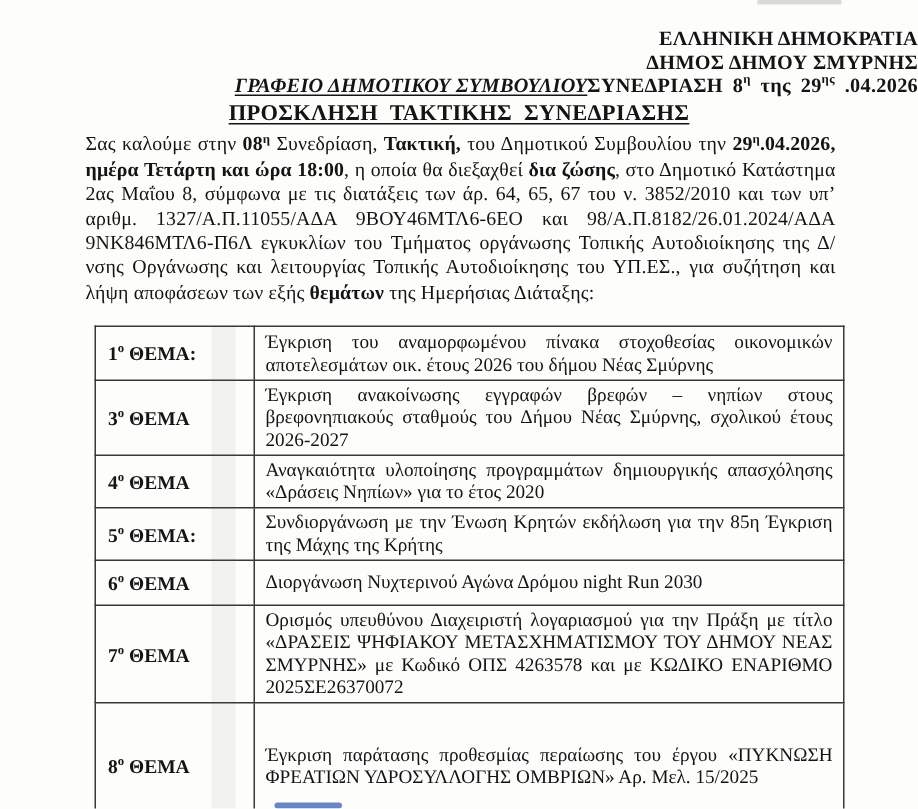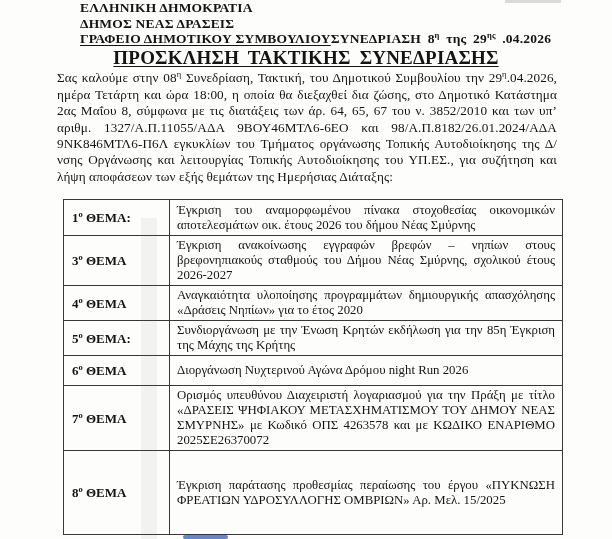--- a/index.html
+++ b/index.html
@@ -4,40 +4,40 @@
 <style>
   html,body{margin:0;padding:0;}
   body{
     width:612px;height:539px;overflow:hidden;position:relative;
     background:#fdfdfc;color:#141414;
     font-family:"Liberation Serif","DejaVu Serif",serif;
   }
   .page{position:relative;width:612px;height:539px;}
   
   .hdr{
-    padding:0 0 0 80px;
+    padding:18px 0 0 80px;
     font-weight:bold;font-size:13.5px;line-height:15.6px;
-    letter-spacing:.2px;white-space:nowrap;
+    letter-spacing:.2px;white-space:nowrap;text-align:right;
   }
-  .hdr .office{text-decoration:underline;text-underline-offset:2px;}
+  .hdr .office{text-decoration:underline;text-underline-offset:2px;font-style:italic;}
   .hdr .session{display:inline-block;word-spacing:3px;}
   sup{font-size:8.5px;line-height:0;vertical-align:super;}
   
   .title{
     margin-top:3px;text-align:center;
-    font-weight:bold;font-size:19px;line-height:16.5px;letter-spacing:.2px;
+    font-weight:bold;font-size:15px;line-height:16.5px;letter-spacing:.2px;
   }
   .title .u{text-decoration:underline;text-underline-offset:2px;word-spacing:4px;}
   
   .intro{
     margin:4px 55px 0 57px;width:500px;
     font-size:13.2px;line-height:16.4px;text-align:justify;
     letter-spacing:.1px;
   }
-  .b{font-weight:normal;margin-top:29px;}
+  .b{font-weight:bold;margin-top:29px;}
   
   table.agenda{
     margin:14px 0 0 63px;width:500px;table-layout:fixed;
     border-collapse:collapse;
     font-size:12.8px;line-height:15px;
   }
   table.agenda td{
     border:1.5px solid #383838;vertical-align:middle;overflow:hidden;
   }
   td.lbl{width:95px;padding:2px 2px 2px 8px;font-weight:bold;font-size:13px;white-space:nowrap;}
@@ -65,21 +65,21 @@
     background:rgba(62,104,190,0.8);border-radius:2px;
   }
 </style>
 </head>
 <body>
 
 <div class="page">
 
   <div class="hdr">
     <div>ΕΛΛΗΝΙΚΗ ΔΗΜΟΚΡΑΤΙΑ</div>
-    <div>ΔΗΜΟΣ ΝΕΑΣ ΔΡΑΣΕΙΣ</div>
+    <div>ΔΗΜΟΣ ΔΗΜΟΥ ΣΜΥΡΝΗΣ</div>
     <div><span class="office">ΓΡΑΦΕΙΟ ΔΗΜΟΤΙΚΟΥ ΣΥΜΒΟΥΛΙΟΥ</span><span class="session"><span>ΣΥΝΕΔΡΙΑΣΗ 8</span><sup>η</sup><span> της 29</span><sup>ης</sup><span> .04.2026</span></span></div>
   </div>
 
   <div class="title">
     <span class="u">ΠΡΟΣΚΛΗΣΗ ΤΑΚΤΙΚΗΣ ΣΥΝΕΔΡΙΑΣΗΣ</span>
   </div>
 
   <p class="intro"><span>Σας καλούμε στην </span><span class="b">08</span><sup class="b">η</sup><span> Συνεδρίαση, </span><span class="b">Τακτική,</span><span> του Δημοτικού Συμβουλίου την </span><span class="b">29</span><sup class="b">η</sup><span class="b">.04.2026, ημέρα Τετάρτη και ώρα 18:00</span><span>, η οποία θα διεξαχθεί </span><span class="b">δια ζώσης</span><span>, στο Δημοτικό Κατάστημα 2ας Μαΐου 8, σύμφωνα με τις διατάξεις των άρ. 64, 65, 67 του ν. 3852/2010 και των υπ’ αριθμ. 1327/Α.Π.11055/ΑΔΑ 9ΒΟΥ46ΜΤΛ6-6ΕΟ και 98/Α.Π.8182/26.01.2024/ΑΔΑ 9ΝΚ846ΜΤΛ6-Π6Λ εγκυκλίων του Τμήματος οργάνωσης Τοπικής Αυτοδιοίκησης της Δ/νσης Οργάνωσης και λειτουργίας Τοπικής Αυτοδιοίκησης του ΥΠ.ΕΣ., για συζήτηση και λήψη αποφάσεων των εξής </span><span class="b">θεμάτων</span><span> της Ημερήσιας Διάταξης:</span></p>
 
   <table class="agenda">
@@ -95,21 +95,21 @@
         <tr>
           <td class="lbl"><span>4</span><sup>ο</sup><span> ΘΕΜΑ</span></td>
           <td class="txt">Αναγκαιότητα υλοποίησης προγραμμάτων δημιουργικής απασχόλησης «Δράσεις Νηπίων» για το έτος 2020</td>
         </tr>
         <tr>
           <td class="lbl"><span>5</span><sup>ο</sup><span> ΘΕΜΑ:</span></td>
           <td class="txt">Συνδιοργάνωση με την Ένωση Κρητών εκδήλωση για την 85η Έγκριση της Μάχης της Κρήτης</td>
         </tr>
         <tr>
           <td class="lbl"><span>6</span><sup>ο</sup><span> ΘΕΜΑ</span></td>
-          <td class="txt">Διοργάνωση Νυχτερινού Αγώνα Δρόμου night Run 2026</td>
+          <td class="txt">Διοργάνωση Νυχτερινού Αγώνα Δρόμου night Run 2030</td>
         </tr>
         <tr>
           <td class="lbl"><span>7</span><sup>ο</sup><span> ΘΕΜΑ</span></td>
           <td class="txt">Ορισμός υπευθύνου Διαχειριστή λογαριασμού για την Πράξη με τίτλο «ΔΡΑΣΕΙΣ ΨΗΦΙΑΚΟΥ ΜΕΤΑΣΧΗΜΑΤΙΣΜΟΥ ΤΟΥ ΔΗΜΟΥ ΝΕΑΣ ΣΜΥΡΝΗΣ» με Κωδικό ΟΠΣ 4263578 και με ΚΩΔΙΚΟ ΕΝΑΡΙΘΜΟ 2025ΣΕ26370072</td>
         </tr>
         <tr>
           <td class="lbl"><span>8</span><sup>ο</sup><span> ΘΕΜΑ</span></td>
           <td class="txt">Έγκριση παράτασης προθεσμίας περαίωσης του έργου «ΠΥΚΝΩΣΗ ΦΡΕΑΤΙΩΝ ΥΔΡΟΣΥΛΛΟΓΗΣ ΟΜΒΡΙΩΝ» Αρ. Μελ. 15/2025</td>
         </tr>
       </tbody>

